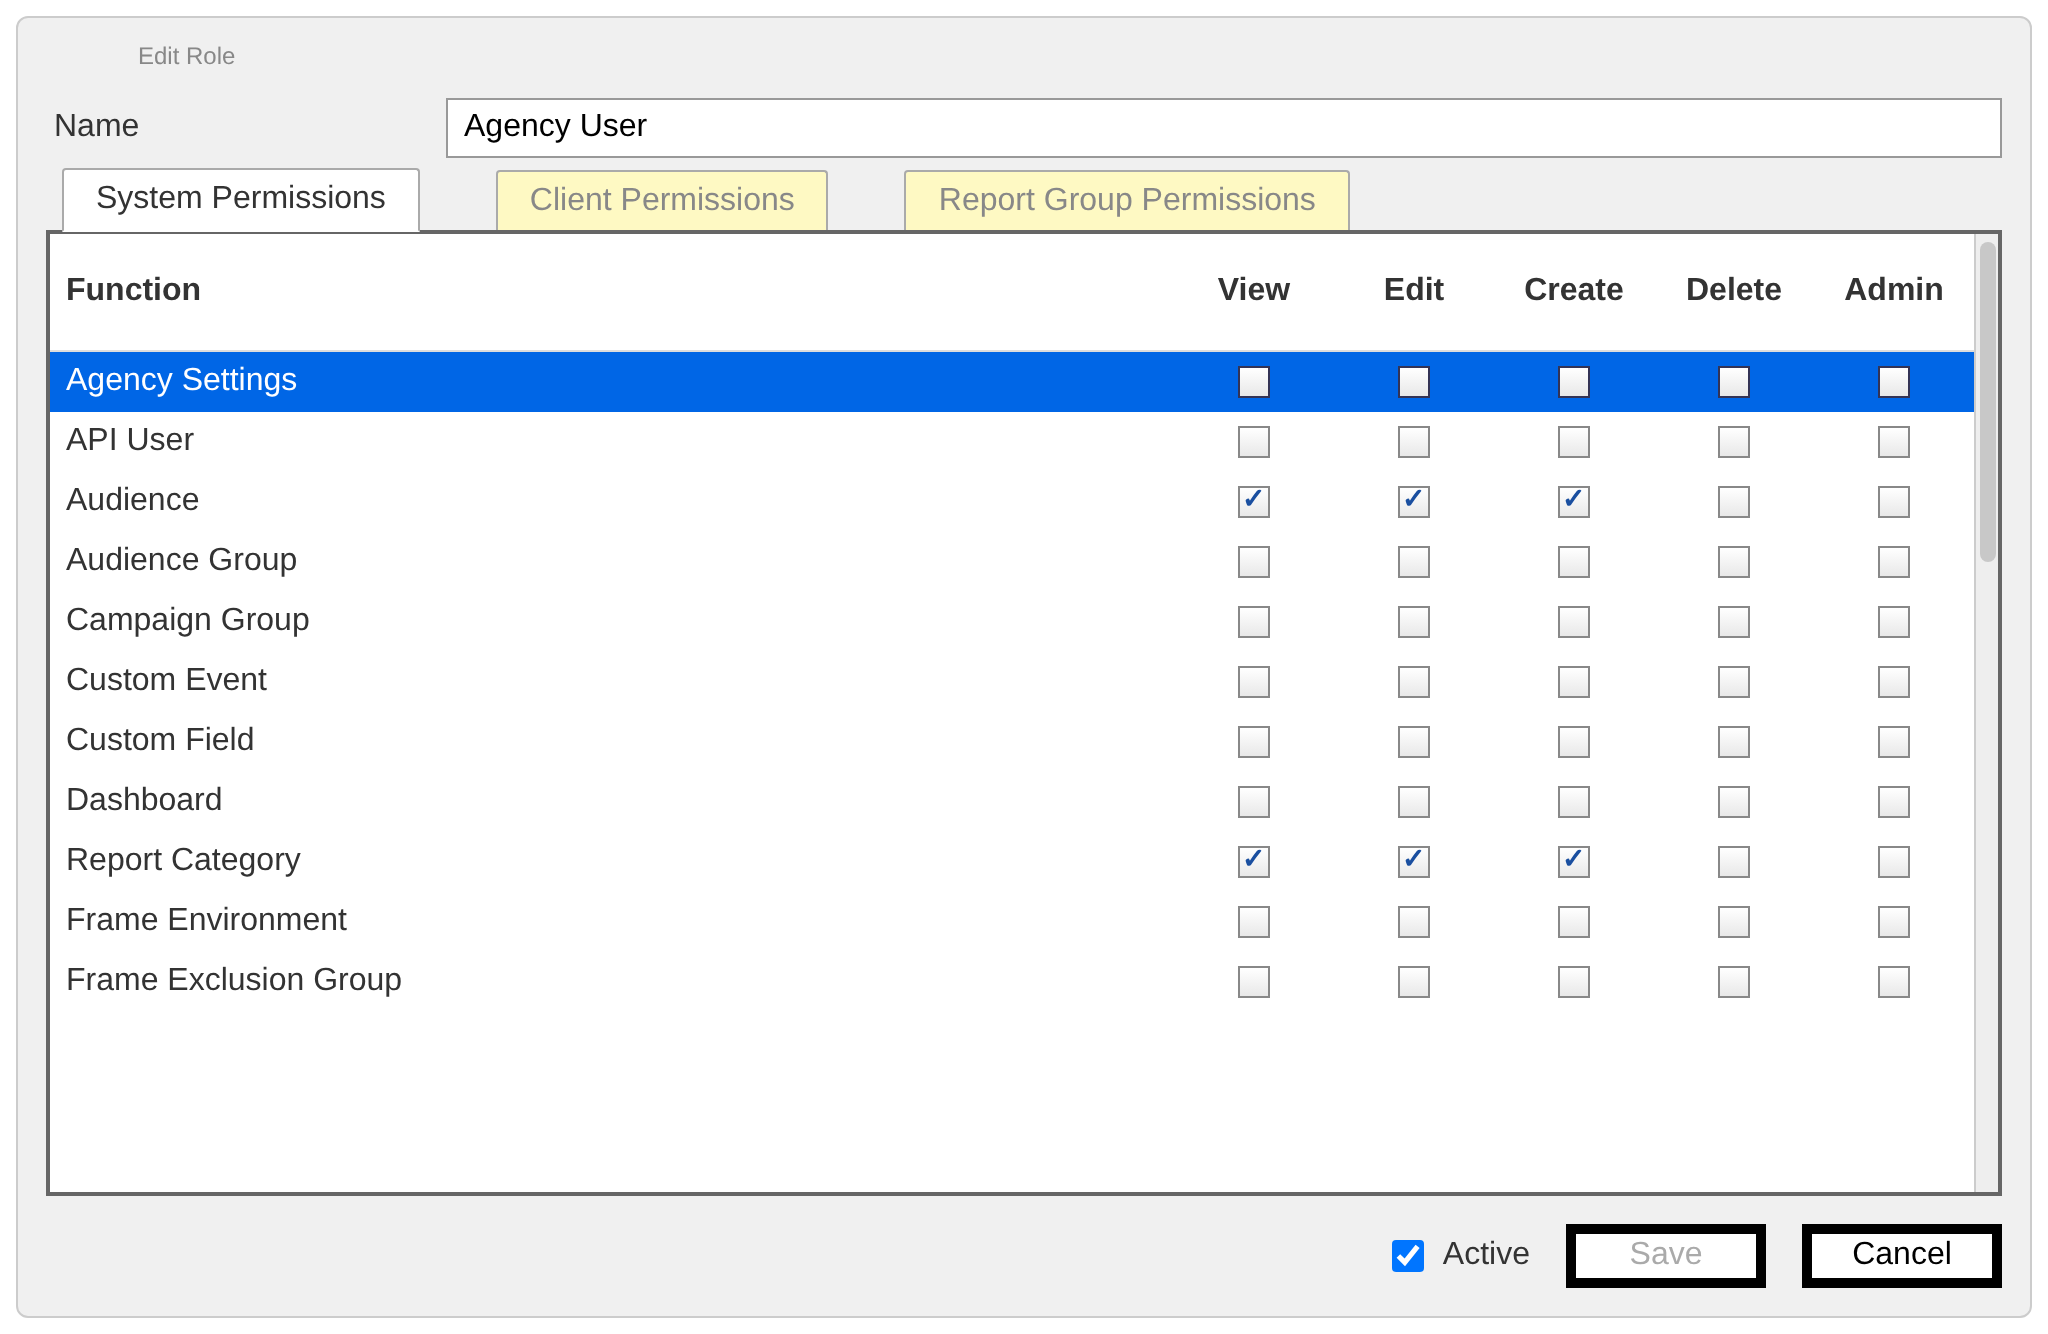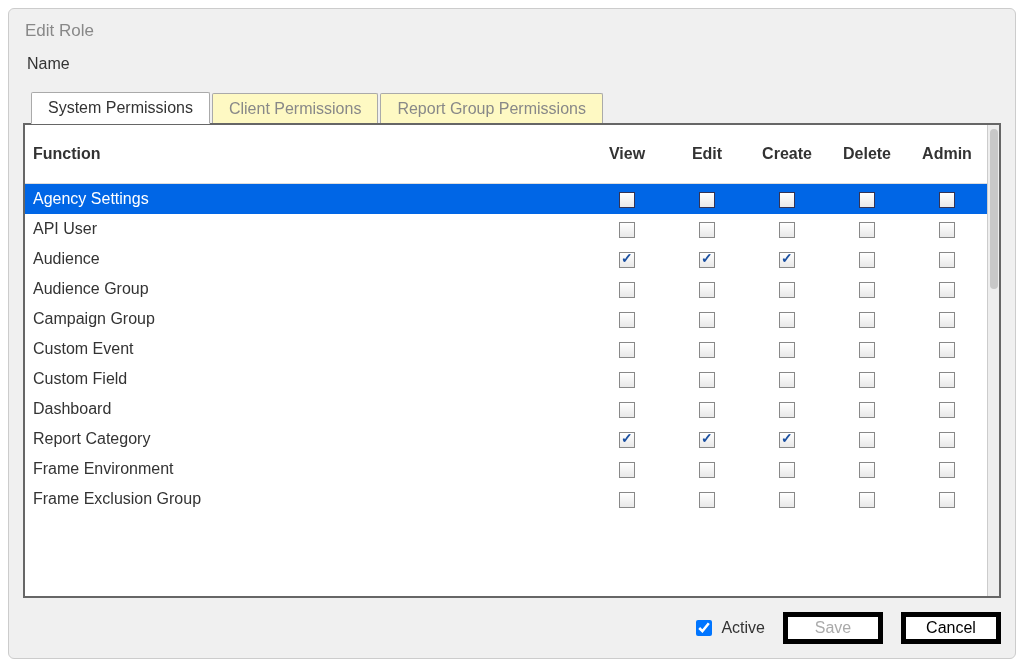--- a/index.html
+++ b/index.html
@@ -15,48 +15,50 @@
   width: 1008px;
   height: 651px;
   border: 1px solid #ccc;
   border-radius: 6px;
   background: #f0f0f0;
   padding: 10px 14px 14px 14px;
   display: flex;
   flex-direction: column;
 }
 .title {
-  font-size: 17px;
+  font-size: 12px;
   color: #888;
   padding: 2px 2px 14px 2px;
+  margin-left: 44px;
 }
 .name-row {
   display: flex;
   align-items: center;
-  margin-bottom: 18px;
+  margin-bottom: 4px;
 }
 .name-label {
   width: 200px;
   font-size: 16px;
   color: #333;
   padding-left: 4px;
 }
 .name-input {
   flex: 1;
   height: 30px;
   border: 1px solid #999;
   background: #fff;
   padding: 0 8px;
   font-size: 16px;
   font-family: inherit;
 }
 .tabs-row {
   display: flex;
   align-items: flex-end;
   padding-left: 8px;
+  gap: 36px;
 }
 .tab {
   padding: 6px 16px;
   font-size: 16px;
   color: #888;
   border: 1px solid #aaa;
   border-bottom: none;
   background: #fef9c3;
   margin-right: 2px;
   border-radius: 2px 2px 0 0;
@@ -179,20 +181,21 @@
 </style>
 </head>
 <body>
 
 <div class="dialog">
 
   <div class="title">Edit Role</div>
 
   <div class="name-row">
     <div class="name-label">Name</div>
+    <input class="name-input" type="text" value="Agency User" style="">
   </div>
 
   <div class="tabs-row" id="tabs-row">
       <div class="tab active">System Permissions</div>
       <div class="tab">Client Permissions</div>
       <div class="tab">Report Group Permissions</div>
     </div>
 
   <div class="table-wrap">
     <div class="table-scroll">

